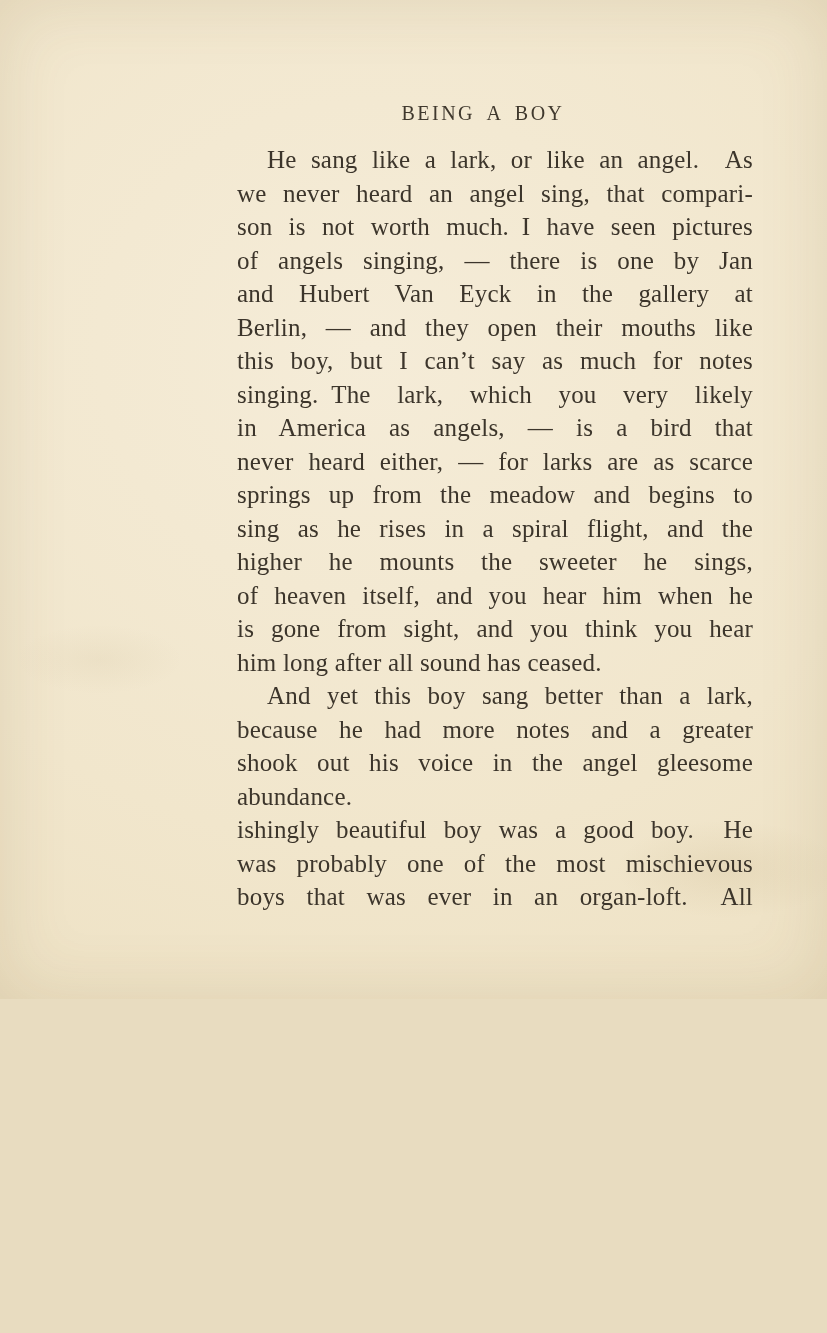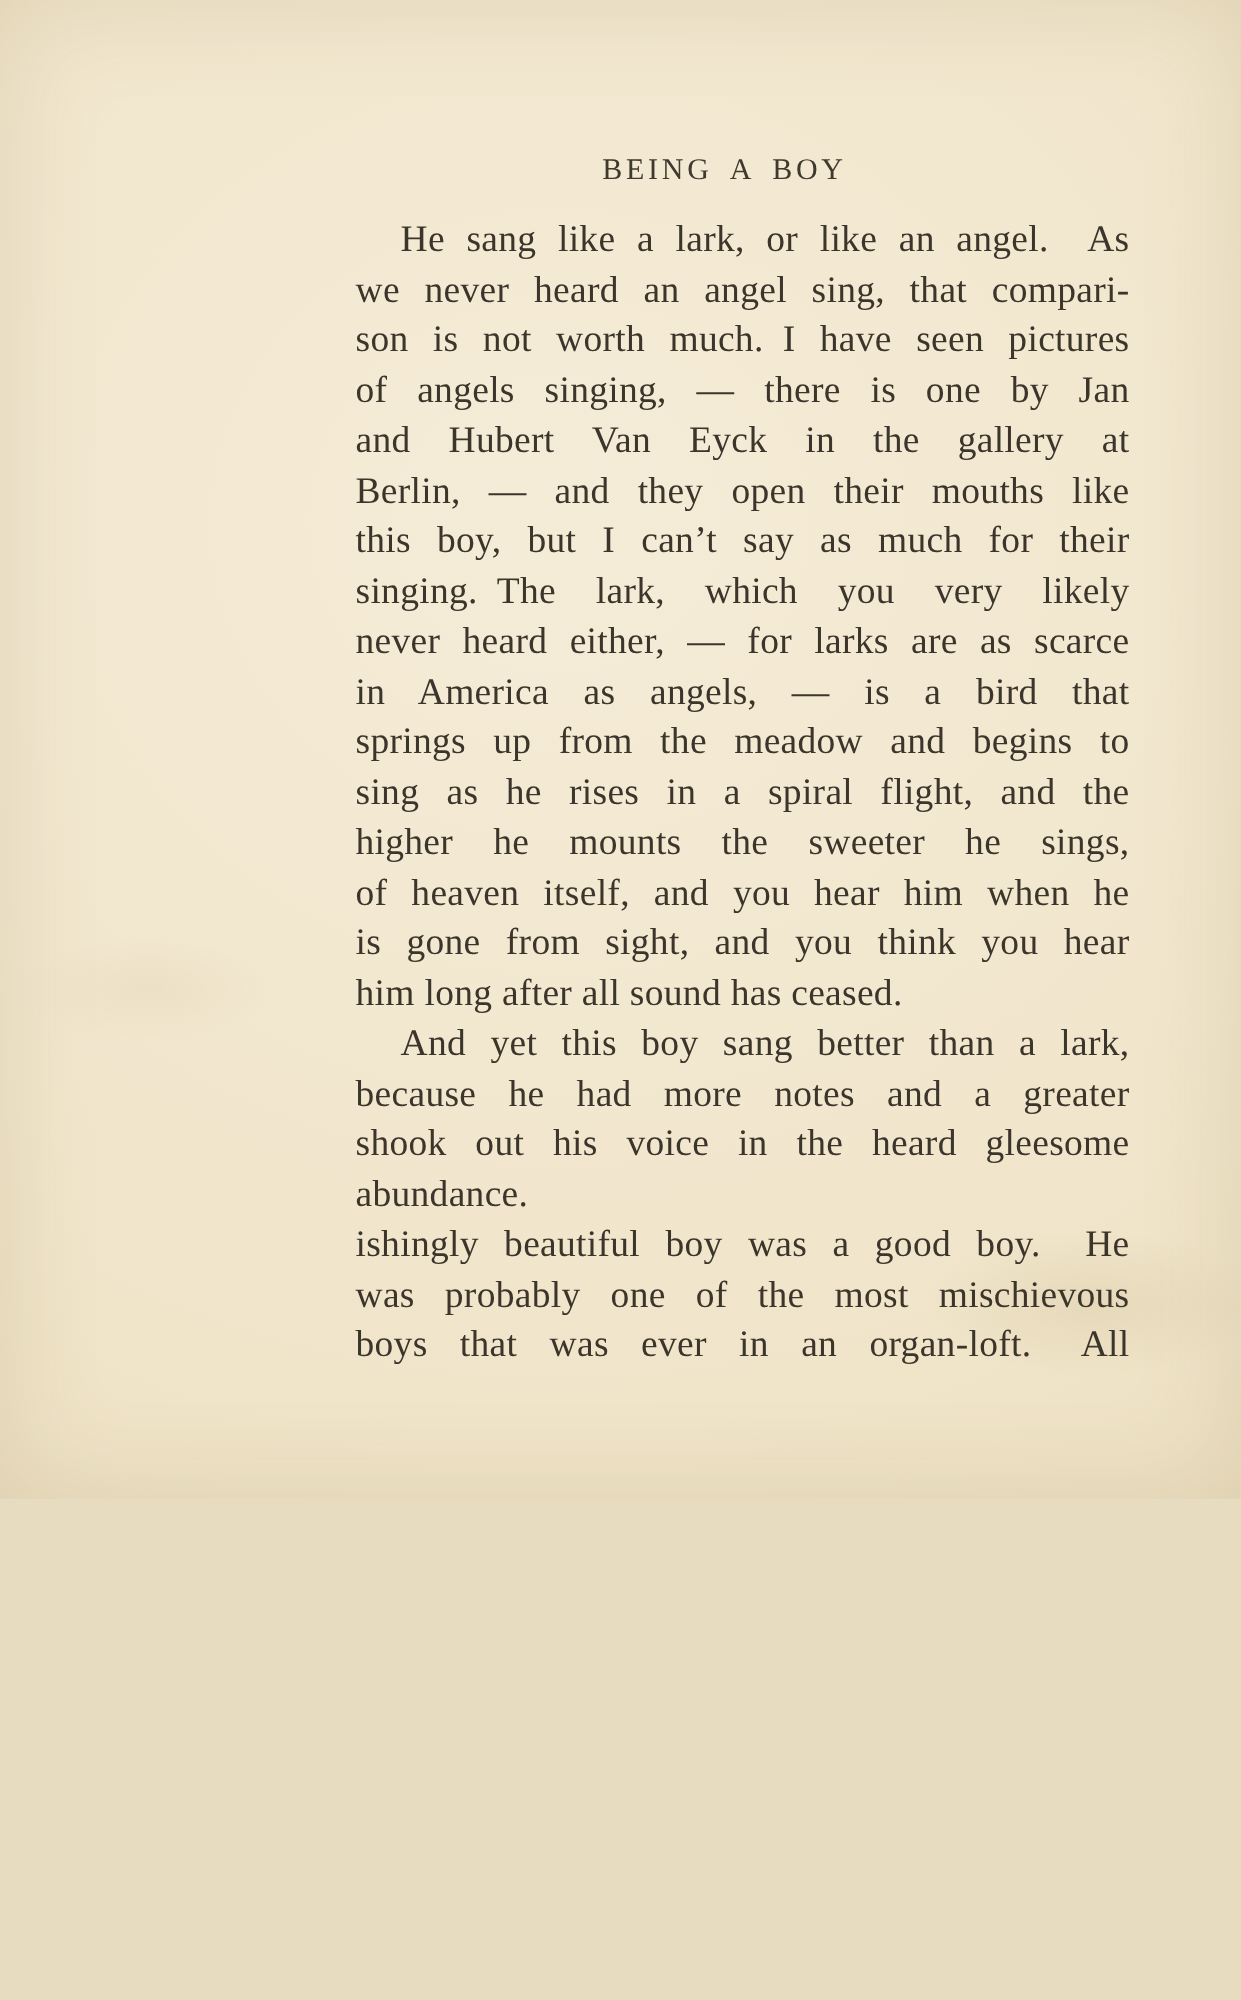--- a/index.html
+++ b/index.html
@@ -82,36 +82,36 @@
 
     <div class="bodytext">
 
       <div class="para">
         <div class="line indent">He sang like a lark, or like an angel.  As</div>
         <div class="line">we never heard an angel sing, that compari-</div>
         <div class="line">son is not worth much. I have seen pictures</div>
         <div class="line">of angels singing, — there is one by Jan</div>
         <div class="line">and Hubert Van Eyck in the gallery at</div>
         <div class="line">Berlin, — and they open their mouths like</div>
-        <div class="line">this boy, but I can’t say as much for their</div>
+        <div class="line">this boy, but I can’t say as much for notes</div>
         <div class="line">singing. The lark, which you very likely</div>
+        <div class="line">in America as angels, — is a bird that</div>
         <div class="line">never heard either, — for larks are as scarce</div>
-        <div class="line">in America as angels, — is a bird that</div>
         <div class="line">springs up from the meadow and begins to</div>
         <div class="line">sing as he rises in a spiral flight, and the</div>
         <div class="line">higher he mounts the sweeter he sings,</div>
         <div class="line">of heaven itself, and you hear him when he</div>
         <div class="line">is gone from sight, and you think you hear</div>
         <div class="line last">him long after all sound has ceased.</div>
       </div>
 
       <div class="para">
         <div class="line indent">And yet this boy sang better than a lark,</div>
         <div class="line">because he had more notes and a greater</div>
-        <div class="line">shook out his voice in the heard gleesome</div>
+        <div class="line">shook out his voice in the angel gleesome</div>
         <div class="line last">abundance.</div>
       </div>
 
       <div class="para">
         <div class="line">ishingly beautiful boy was a good boy.  He</div>
         <div class="line">was probably one of the most mischievous</div>
         <div class="line">boys that was ever in an organ-loft.  All</div>
       </div>
 
     </div>

